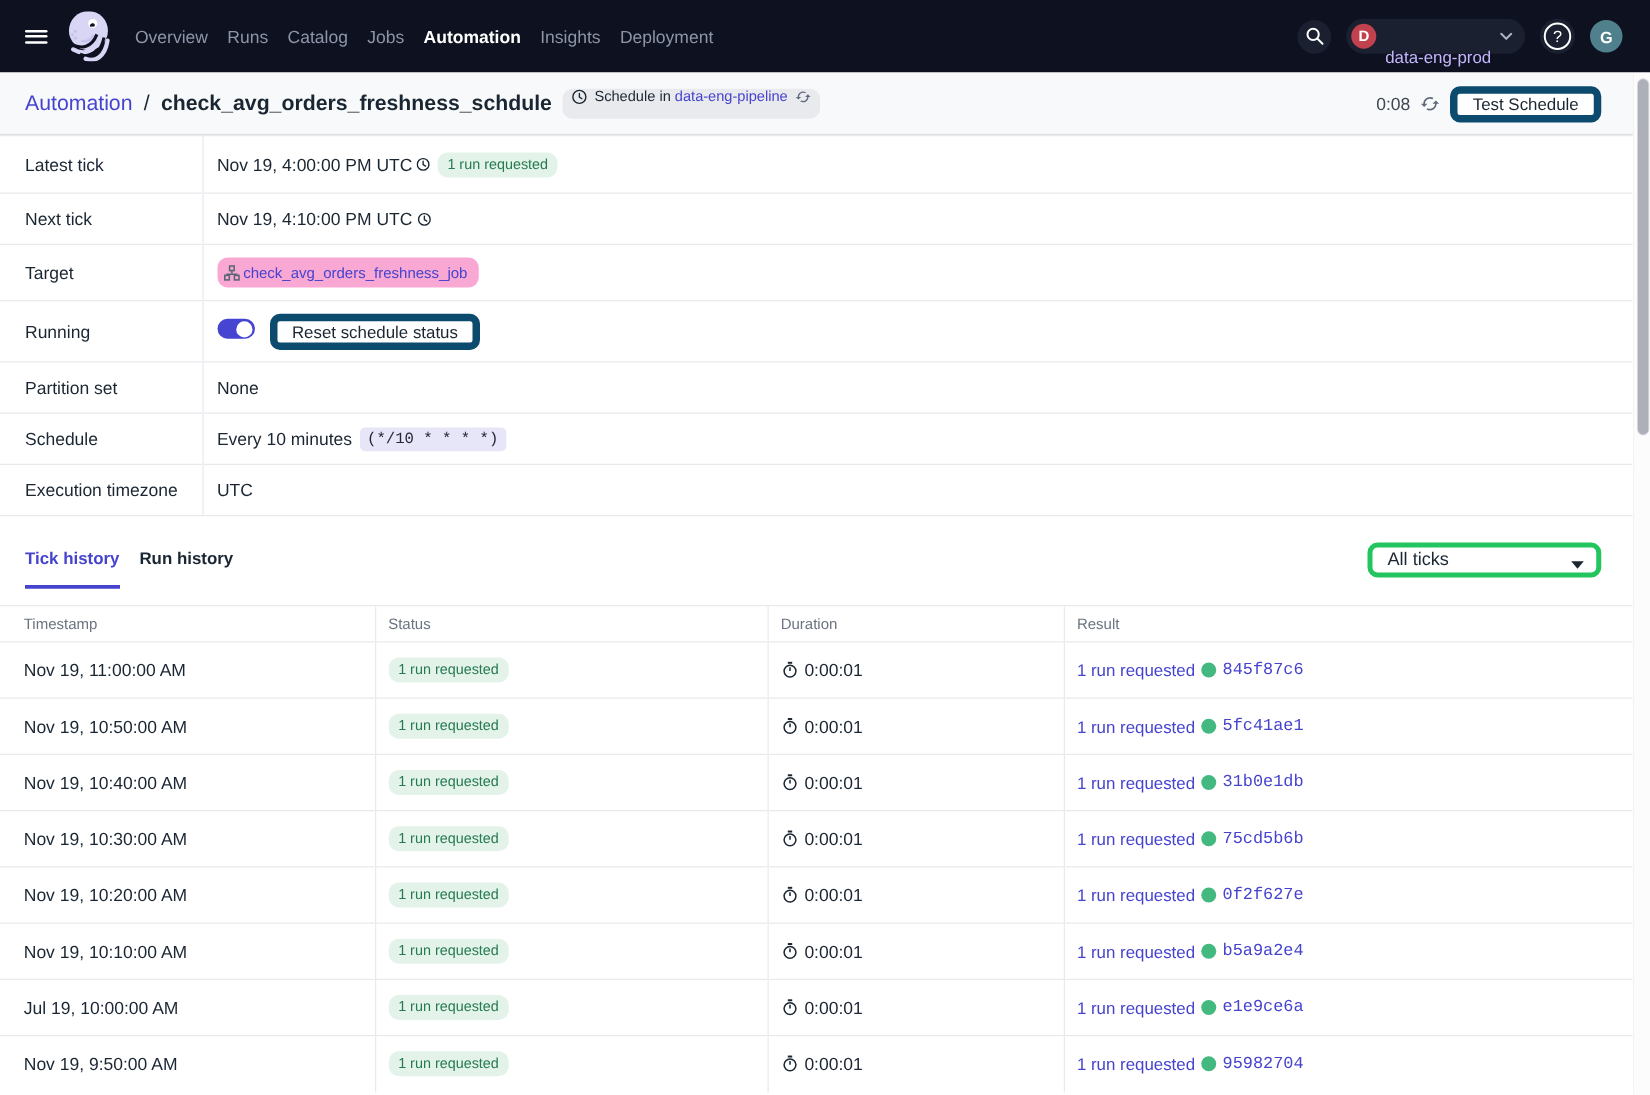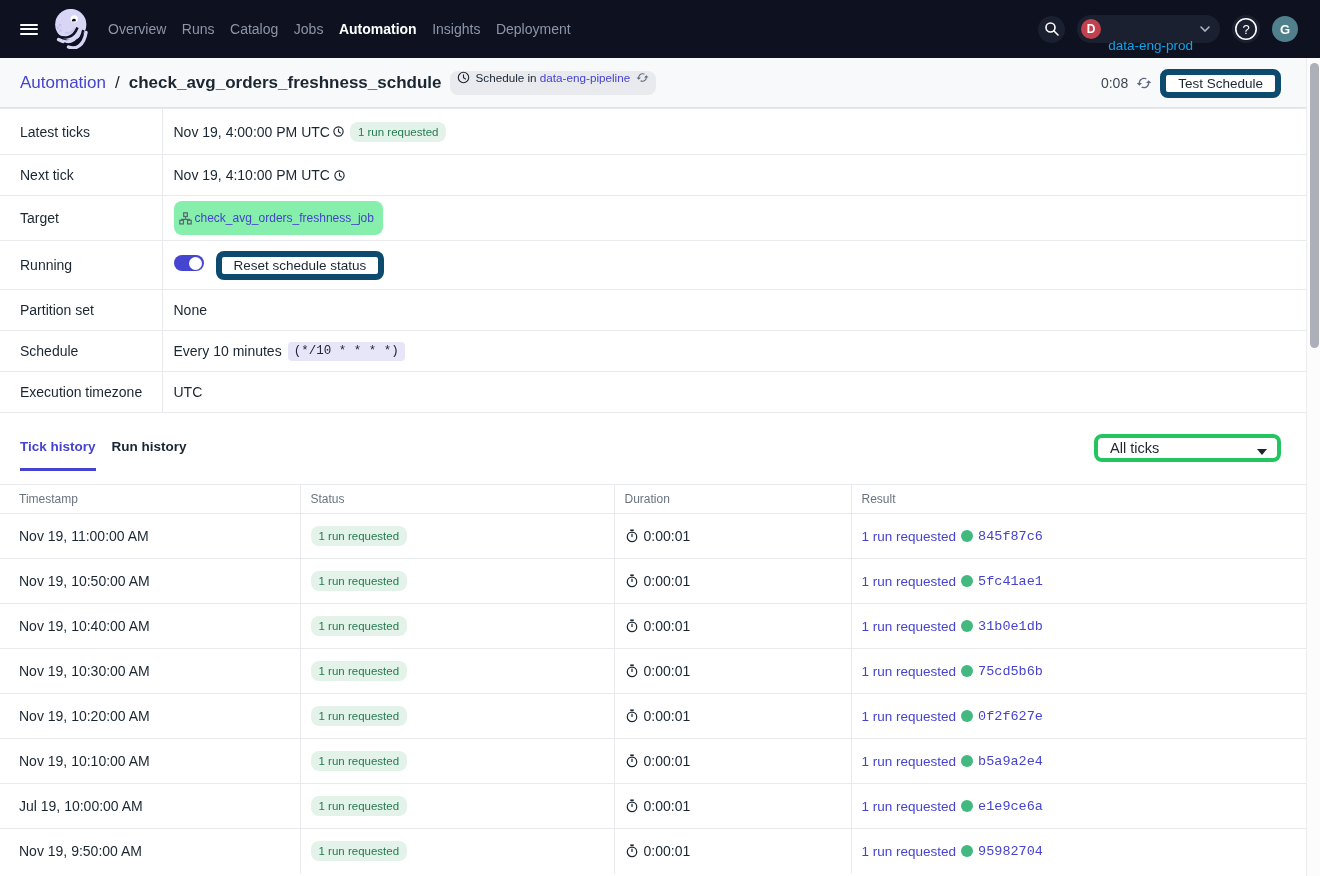--- a/index.html
+++ b/index.html
@@ -16,41 +16,41 @@
   .hamburger { margin-left:20px; width:18px; }
   .hamburger div { height:2px; background:#fff; margin:2.5px 0; border-radius:1px;}
   .logo { margin-left:15px; }
   .navlinks { display:flex; margin-left:19px; gap:15.5px; font-size:14px; }
   .navlinks a { color:#8d95a7; text-decoration:none; }
   .navlinks a.active { color:#fff; font-weight:bold; }
   .nav-right { position:absolute; right:22px; top:0; height:58px; display:flex; align-items:center; gap:12px;}
   .circle-btn { width:27px; height:27px; border-radius:50%; background:#1b2030; display:flex; align-items:center; justify-content:center; }
   .deploy-pill { height:28px; background:#1b2030; border-radius:14px; display:flex; align-items:center; padding:0 10px 0 4px; gap:7px;}
   .deploy-d { width:20px; height:20px; border-radius:50%; background:#c1414e; color:#fff; font-size:12px; font-weight:bold; display:flex; align-items:center; justify-content:center;}
-  .deploy-pill span.txt { color:#0ea5e9; font-size:13.5px;margin-top:33px; }
+  .deploy-pill span.txt { color:#c4b5fd; font-size:13.5px;margin-top:33px; }
   .avatar-g { width:26px; height:26px; border-radius:50%; background:#50808c; color:#fff; font-size:13px; font-weight:bold; display:flex; align-items:center; justify-content:center; }
   
   .crumbbar { height:50px; background:#f8f9fb; border-bottom:1px solid #e2e3e8; display:flex; align-items:center; position:relative; }
   .crumbbar .bc { margin-left:20px; font-size:17px; display:flex; align-items:center; gap:9px; white-space:nowrap;}
   a.blue { color:#4643ce; text-decoration:none; }
   .bc .name { font-weight:600; color:#1a2632; }
   .bc .slash { color:#1a2632; font-weight:400; }
   .sched-tag { margin-left:8px; height:24px; background:#e9eaee; border-radius:8px; display:flex; align-items:flex-start; gap:6px; padding:0 7px; font-size:11.7px; color:#1a2632; white-space:nowrap;}
   .crumb-right { position:absolute; right:39px; top:0; height:50px; display:flex; align-items:center; gap:5px;justify-content:space-between; }
   .counter { font-size:14px; color:#3d4752; display:flex; align-items:center; gap:8px; margin-right:3px;}
   .btn { height:29px; background:#fff; border:6px solid #0c4a6e; border-radius:8px; font-size:13.5px; color:#1a2632; display:inline-flex; align-items:center; padding:0 12px; font-family:"Liberation Sans",sans-serif;}
   
   table.props { border-collapse:collapse; width:1306px; }
   table.props td { border-top:1px solid #e9eaee; vertical-align:middle; }
   table.props tr.last td { border-bottom:1px solid #e9eaee; }
   td.lbl { width:162px; border-right:1px solid #e9eaee; padding-left:20px; font-size:14px; }
   td.val { padding-left:11px; font-size:14px; }
   .inline { display:flex; align-items:center; }
   .tag-green { height:20px; background:#e4f3e9; border-radius:8px; color:#257a50; font-size:11.5px; display:inline-flex; align-items:center; padding:0 8px; white-space:nowrap; }
-  .job-pill { height:34px; background:#86efac; border-radius:8px; display:inline-flex; align-items:center; gap:3px; padding:0 9px 0 5px; }
+  .job-pill { height:24px; background:#f9a8d4; border-radius:8px; display:inline-flex; align-items:center; gap:3px; padding:0 9px 0 5px; }
   .job-pill a { font-size:12px; }
   .toggle { width:30px; height:16px; border-radius:8px; background:#4645d2; position:relative; top:-2px; }
   .toggle::after { content:""; position:absolute; right:1.5px; top:1.5px; width:13px; height:13px; background:#fff; border-radius:50%; }
   .cron { font-family:"Liberation Mono", monospace; font-size:12.5px; background:#e7e5f8; border-radius:4px; padding:2.5px 6px; margin-left:6px; color:#232635;}
   
   .tabs { padding:25px 0 0 20px; height:71px; position:relative;}
   .tab { display:inline-block; margin-right:16px; font-size:13.5px; font-weight:600; color:#1a2632; padding-bottom:14px; }
   .tab.active { color:#4643ce; border-bottom:3px solid #4643ce; }
   .selectbox { position:absolute; right:39px; top:21px; width:187px; height:28px; border:4px solid #22c55e; border-radius:8px; background:#fff; display:flex; align-items:center; padding:0 12px; font-size:14.5px; color:#1a2632;}
   .selectbox .caret { position:absolute; right:10px; top:11px; width:0; height:0; border-left:5px solid transparent; border-right:5px solid transparent; border-top:6px solid #1a2632; }
@@ -147,21 +147,21 @@
           <path fill="#5f6b7c" d="M19 8l-4 4h3c0 3.31-2.69 6-6 6-1.01 0-1.97-.25-2.8-.7l-1.46 1.46C8.97 19.54 10.43 20 12 20c4.42 0 8-3.58 8-8h3l-4-4zM6 12c0-3.31 2.69-6 6-6 1.01 0 1.97.25 2.8.7l1.46-1.46C15.03 4.46 13.57 4 12 4c-4.42 0-8 3.58-8 8H1l4 4 4-4H6z"></path>
         </svg>
     </span>
     <span class="btn">Test Schedule</span>
   </div>
 </div>
 
 <table class="props">
   <tbody>
       <tr style="height:46px">
-        <td class="lbl">Latest ticks</td>
+        <td class="lbl">Latest tick</td>
         <td class="val">
           <span class="inline" style="gap:3px;">Nov 19, 4:00:00 PM UTC
     <svg width="11" height="11" viewBox="0 0 14 14">
               <circle cx="7" cy="7" r="5.9" stroke="#1a2632" stroke-width="1.4" fill="none"></circle>
               <path d="M7 3.8 V7.3 L9.4 8.8" stroke="#1a2632" stroke-width="1.4" fill="none" stroke-linecap="round"></path>
             </svg>
     <span class="tag-green" style="margin-left:3px;">1 run requested</span></span>
         </td>
       </tr>
   <tr style="height:41px">

